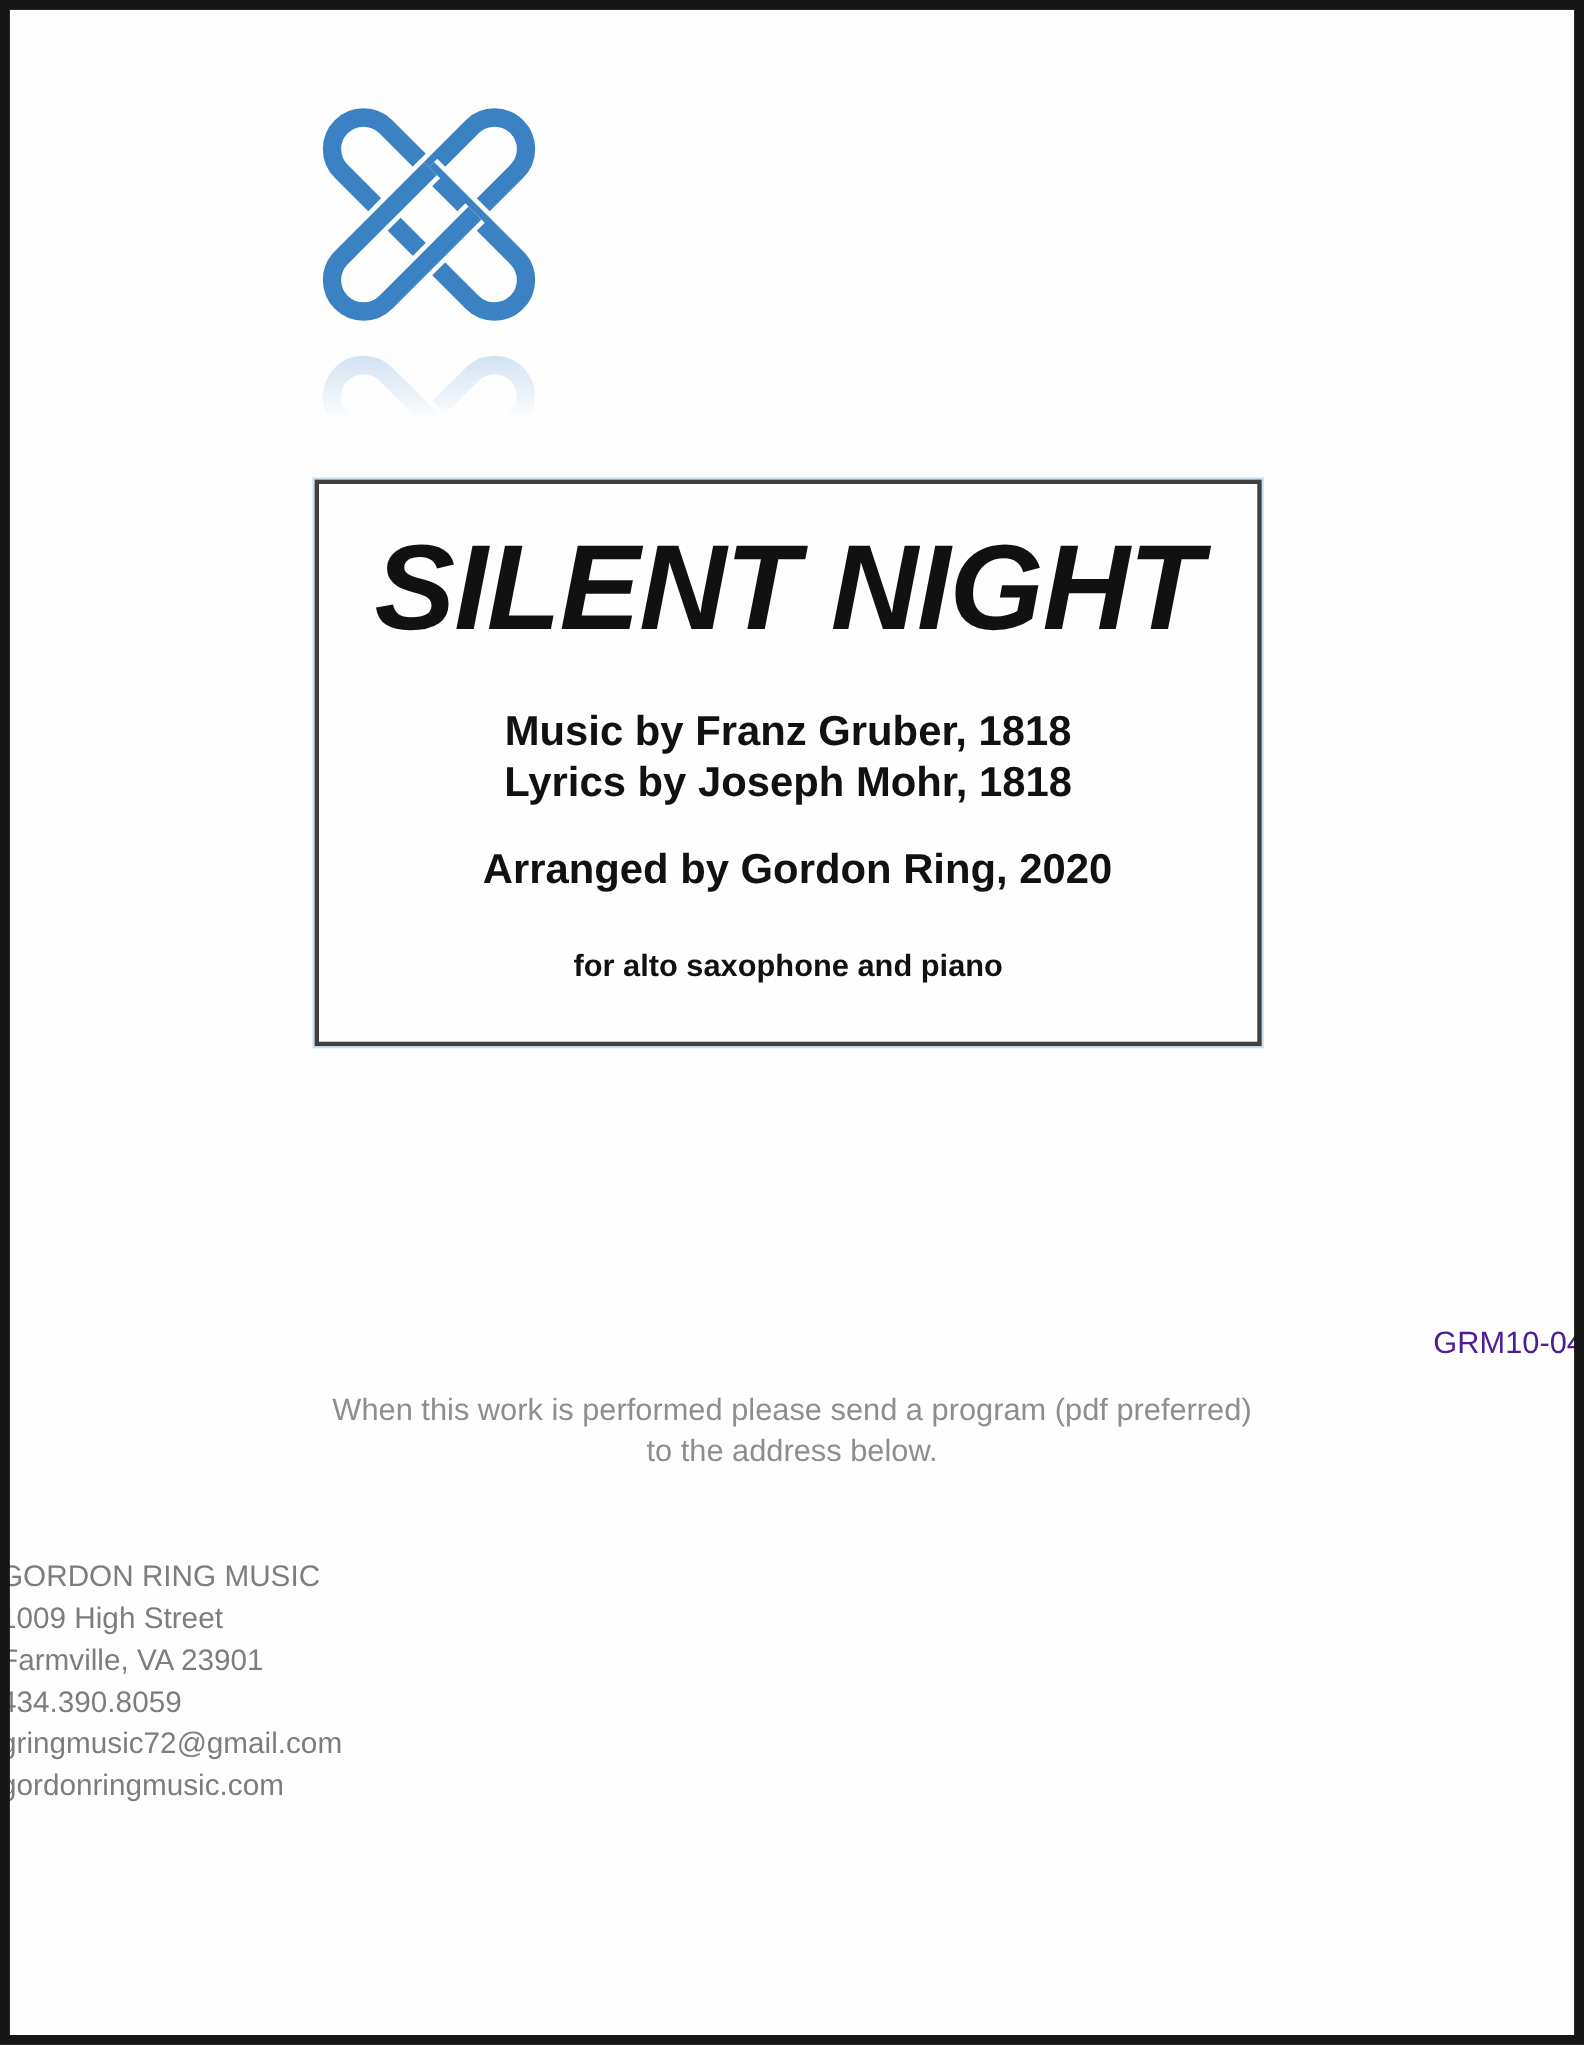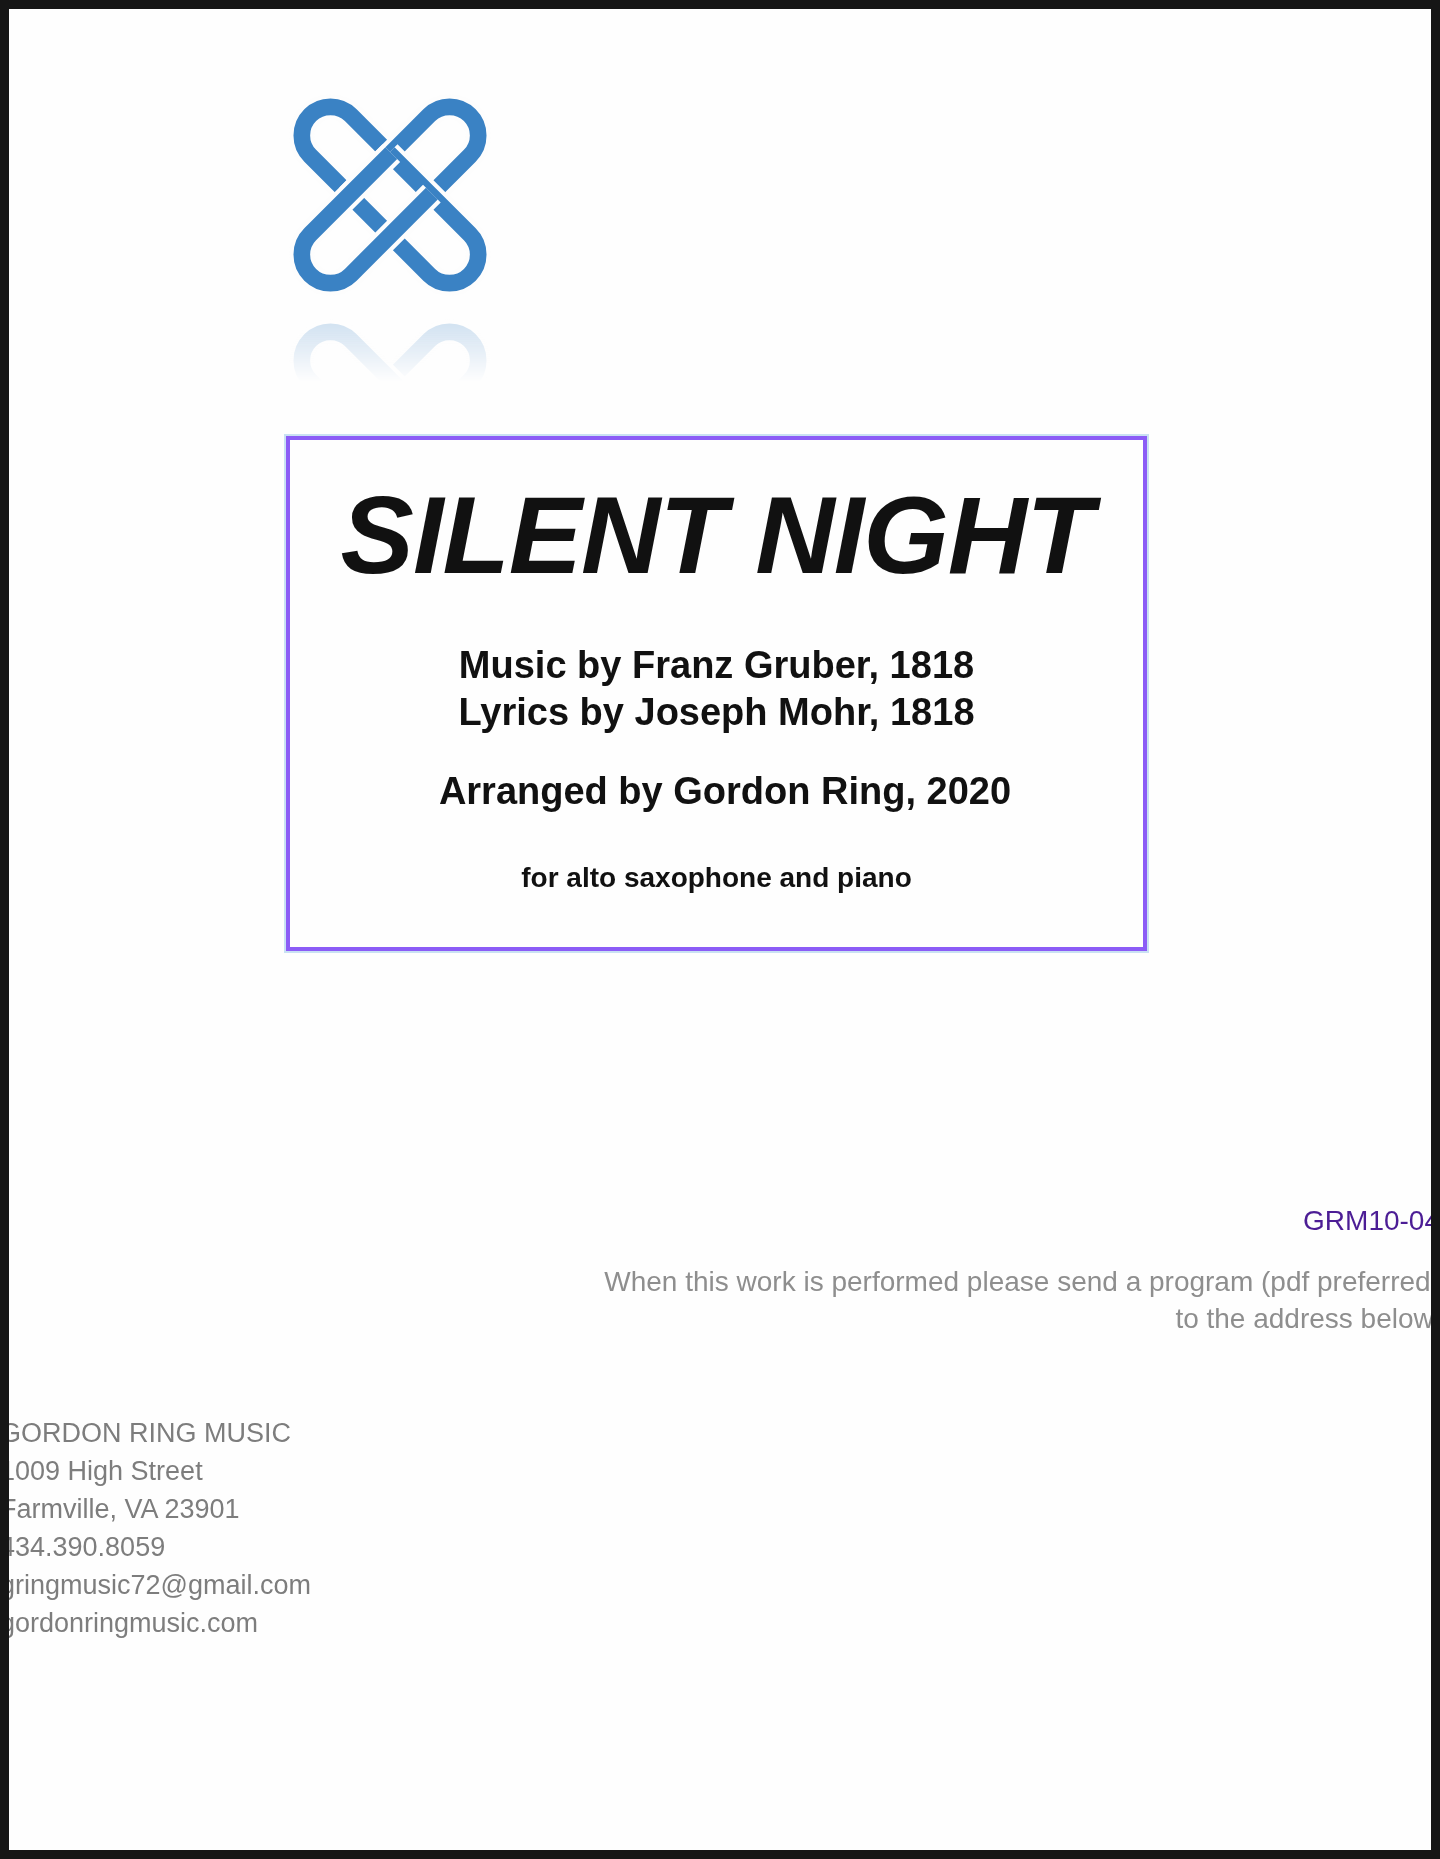--- a/index.html
+++ b/index.html
@@ -45,21 +45,21 @@
   .logo-reflection svg { transform: scaleY(-1); }
 
   
   .title-box {
     position: absolute;
     left: 286px;
     top: 436px;
     width: 861px;
     height: 515px;
     box-sizing: border-box;
-    border: 4px solid #8b5cf6;
+    border: 4px solid #404040;
     box-shadow: 0 0 0 2px #c9e1f3;
     background: #fefefe;
     text-align: center;
     color: #111111;
   }
   .piece-title {
     margin: 33px 0 0 0;
     font-size: 110px;
     line-height: 1.12;
     font-weight: 700;
@@ -94,21 +94,21 @@
     left: 0; right: 0;
     top: 1205px;
     text-align: right;
     font-size: 28px;
     color: #4c1d95;
   }
   .note {
     position: absolute;
     left: 0; right: 0;
     top: 1263px;
-    text-align: right;
+    text-align: center;
     font-size: 28px;
     line-height: 37px;
     color: #8e8e8e;
   }
   .address {
     position: absolute;
     left: 0; right: 0;
     top: 1414px;
     text-align: left;
     font-size: 27px;

